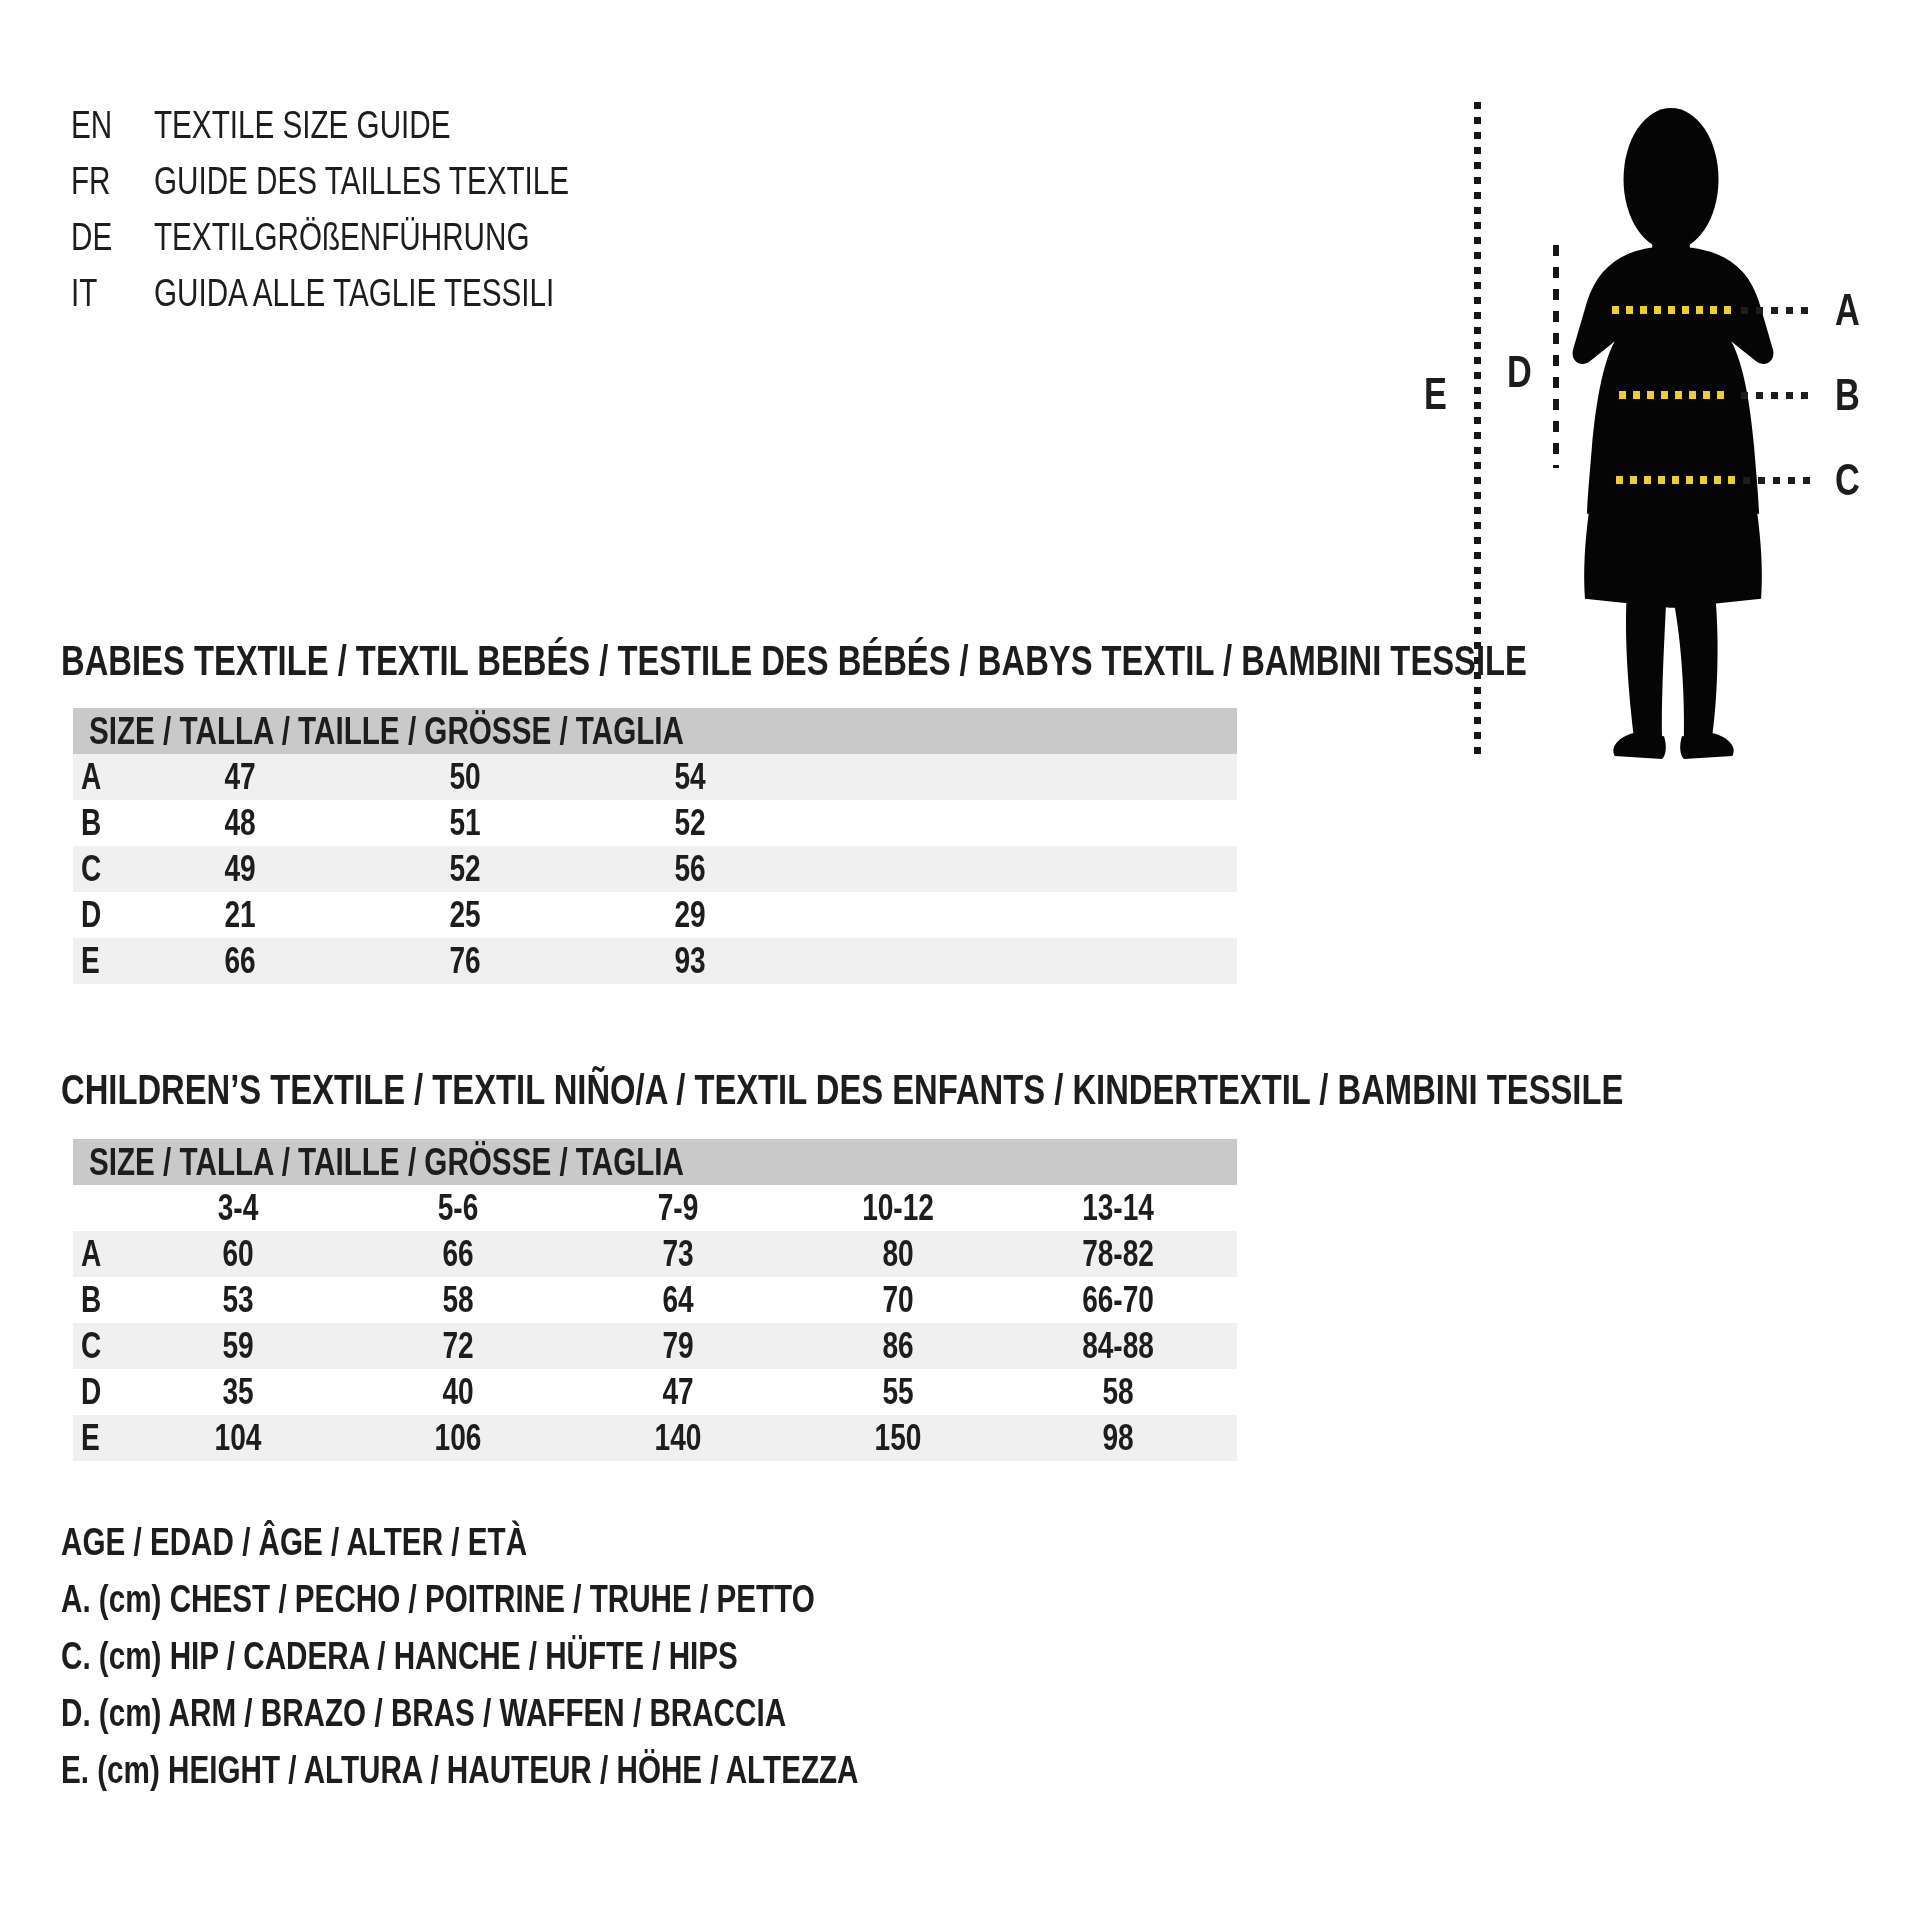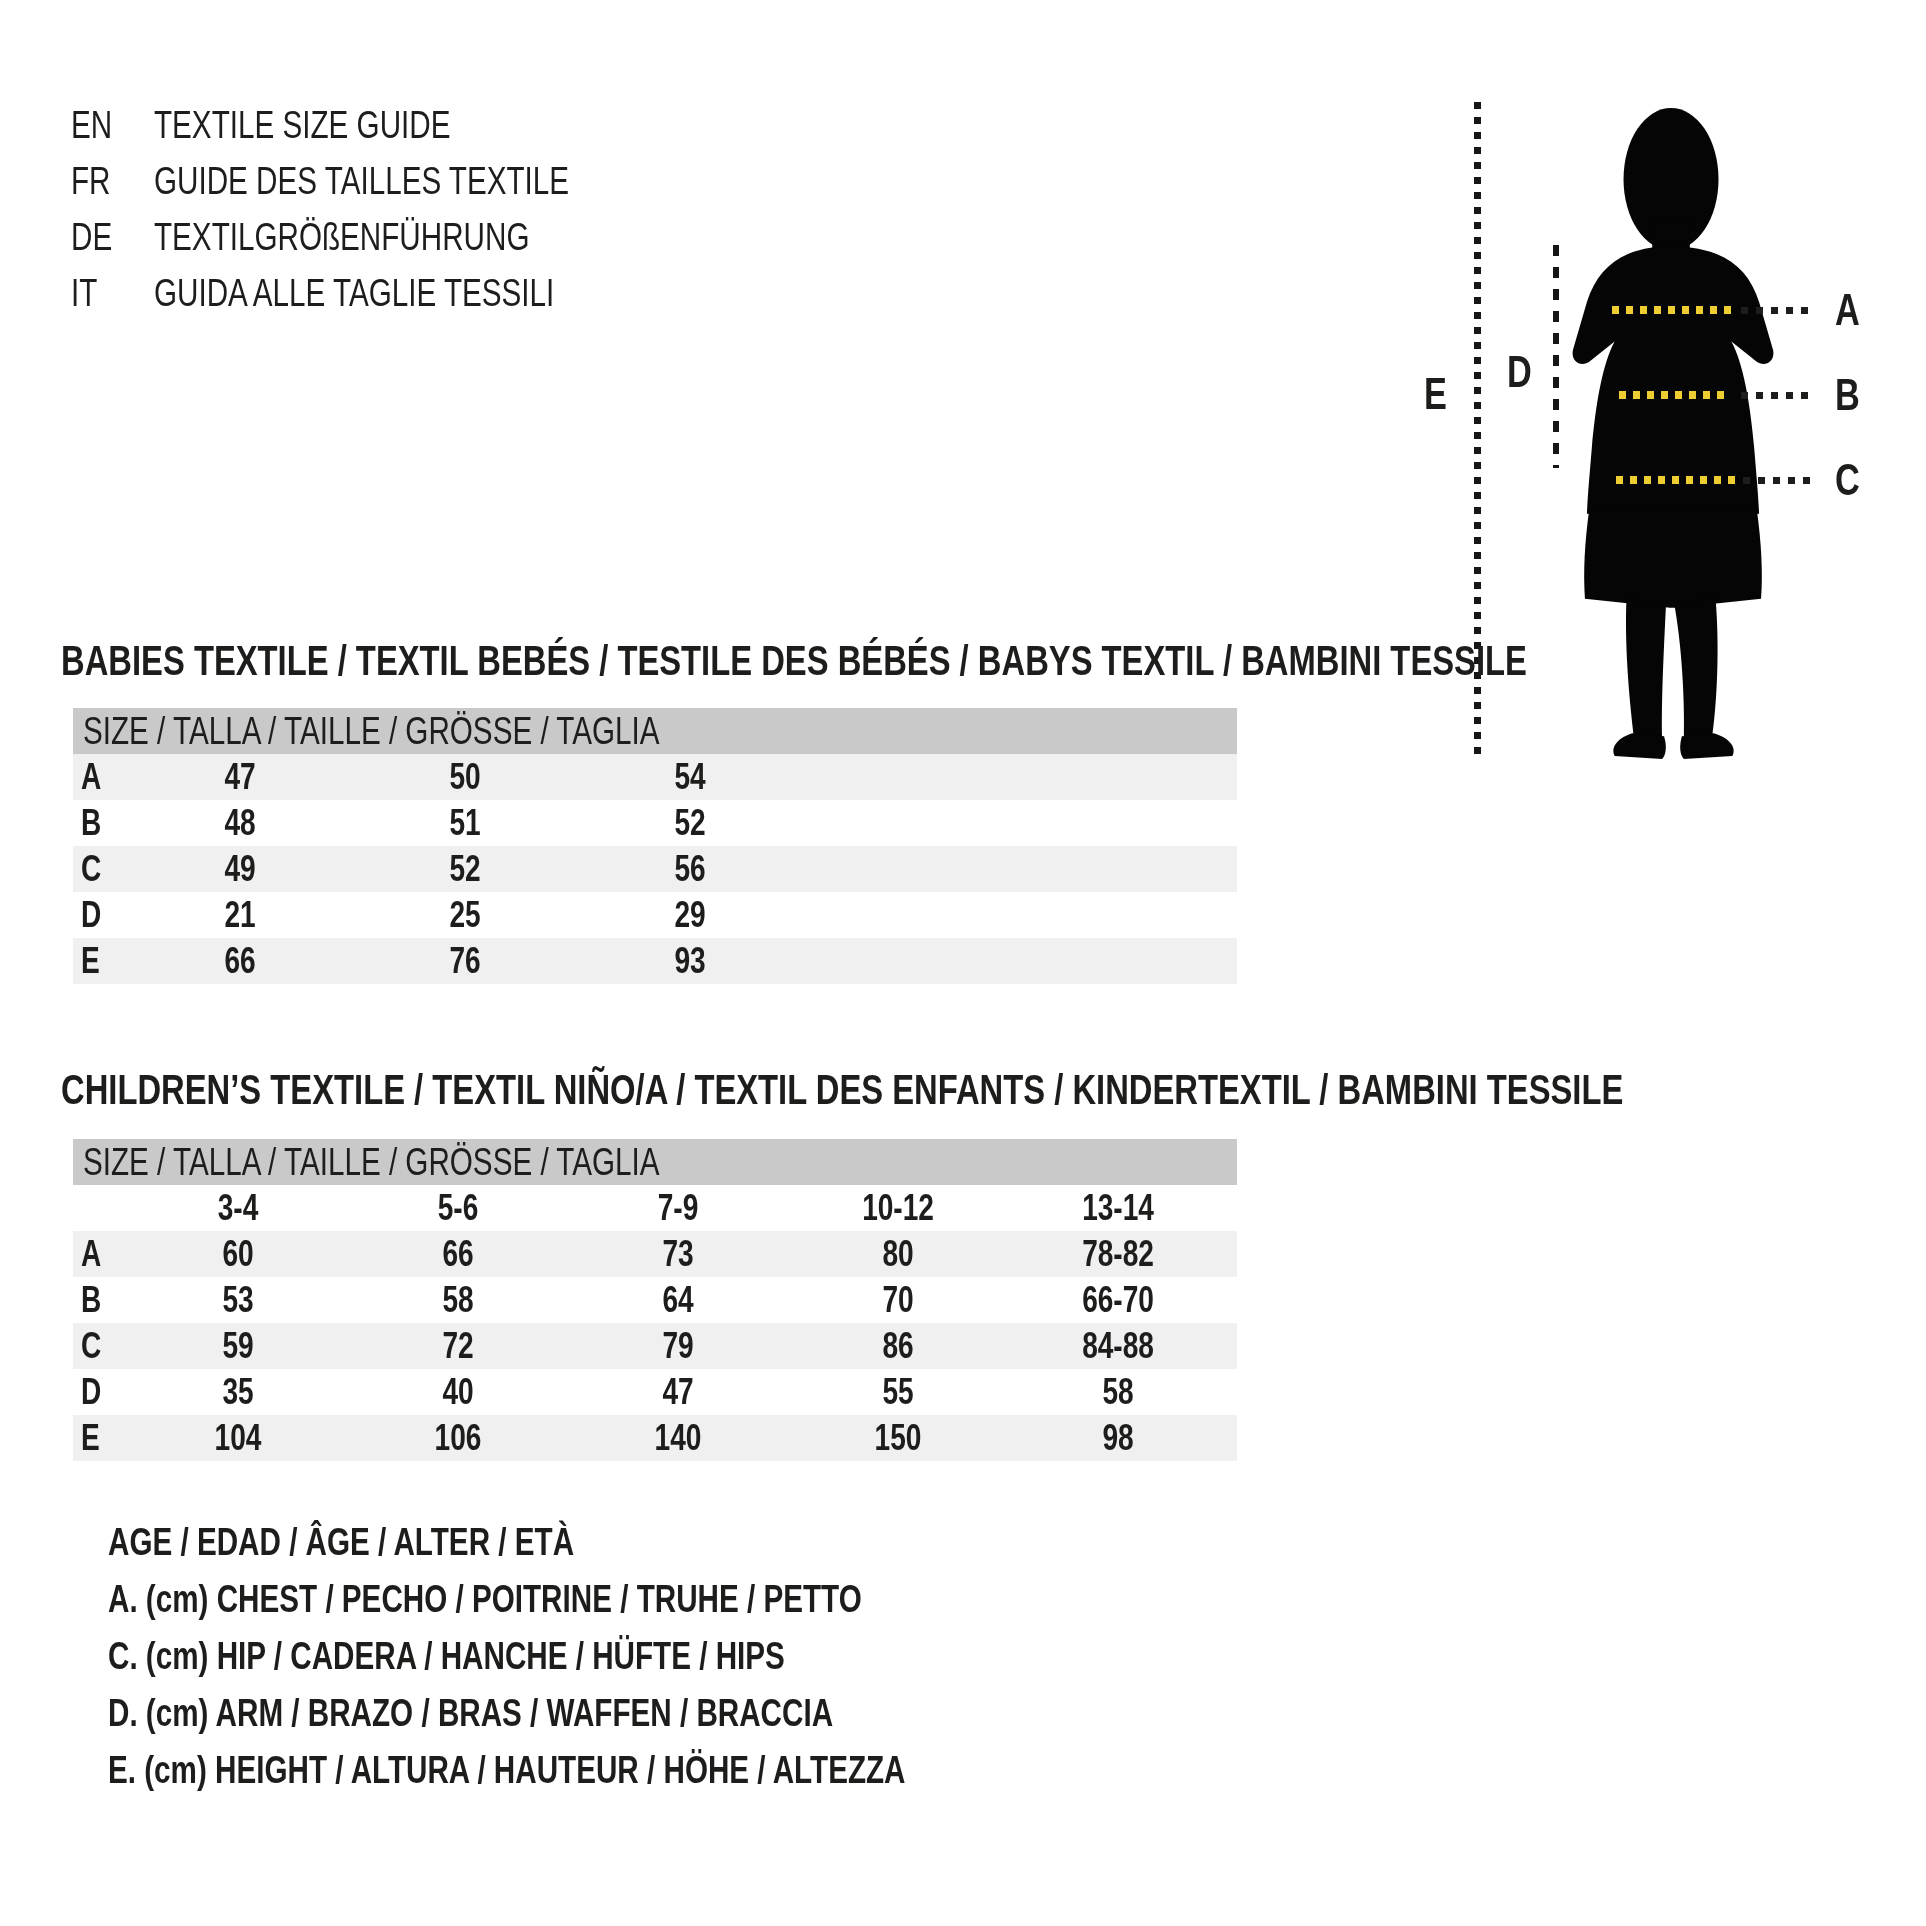--- a/index.html
+++ b/index.html
@@ -10,29 +10,29 @@
   .ct{display:inline-block;transform:scaleX(0.78);transform-origin:0 50%;white-space:nowrap;}
   .ctc{display:inline-block;transform:scaleX(0.78);transform-origin:50% 50%;white-space:nowrap;}
   
   .langs{position:absolute;left:71px;top:97px;}
   .lang-row{display:flex;height:56px;align-items:center;font-size:38px;font-weight:normal;}
   .lang-code{width:83px;flex:0 0 83px;}
   
   .sec-head{position:absolute;left:61px;font-size:42px;font-weight:bold;line-height:44px;}
   
   .tablewrap{position:absolute;left:73px;width:1164px;}
-  .sizebar{height:46px;background:#c9c9c9;font-size:38px;font-weight:normal;
-           display:flex;align-items:center;padding-left:10px;box-sizing:border-box;}
+  .sizebar{height:46px;background:#c9c9c9;font-size:38px;font-weight:bold;
+           display:flex;align-items:center;padding-left:16px;box-sizing:border-box;}
   table.sizes{border-collapse:collapse;width:1164px;table-layout:fixed;}
   table.sizes td{height:46px;padding:0;font-size:36px;font-weight:bold;vertical-align:middle;}
   table.sizes td.val{text-align:center;}
   table.sizes td.lab{text-align:left;padding-left:8px;}
   tr.shaded{background:#f0f0f0;}
   
-  .legend{position:absolute;left:61px;top:1514px;margin-left:47px;}
+  .legend{position:absolute;left:61px;top:1514px;}
   .legend-row{height:57px;display:flex;align-items:center;font-size:38px;font-weight:bold;}
   
   .figure{position:absolute;left:1416px;top:84px;width:505px;height:723px;}
   .vline-dot{position:absolute;width:7px;
      background:repeating-linear-gradient(180deg,#161616 0 7px,transparent 7px 15px);}
   .vline-dash{position:absolute;width:6px;
      background:repeating-linear-gradient(180deg,#161616 0 11px,transparent 11px 22px);}
   .hseg-yellow{position:absolute;height:8px;
      background:repeating-linear-gradient(90deg,#eecd33 0 7px,transparent 7px 14px);}
   .hseg-dark{position:absolute;height:7px;

